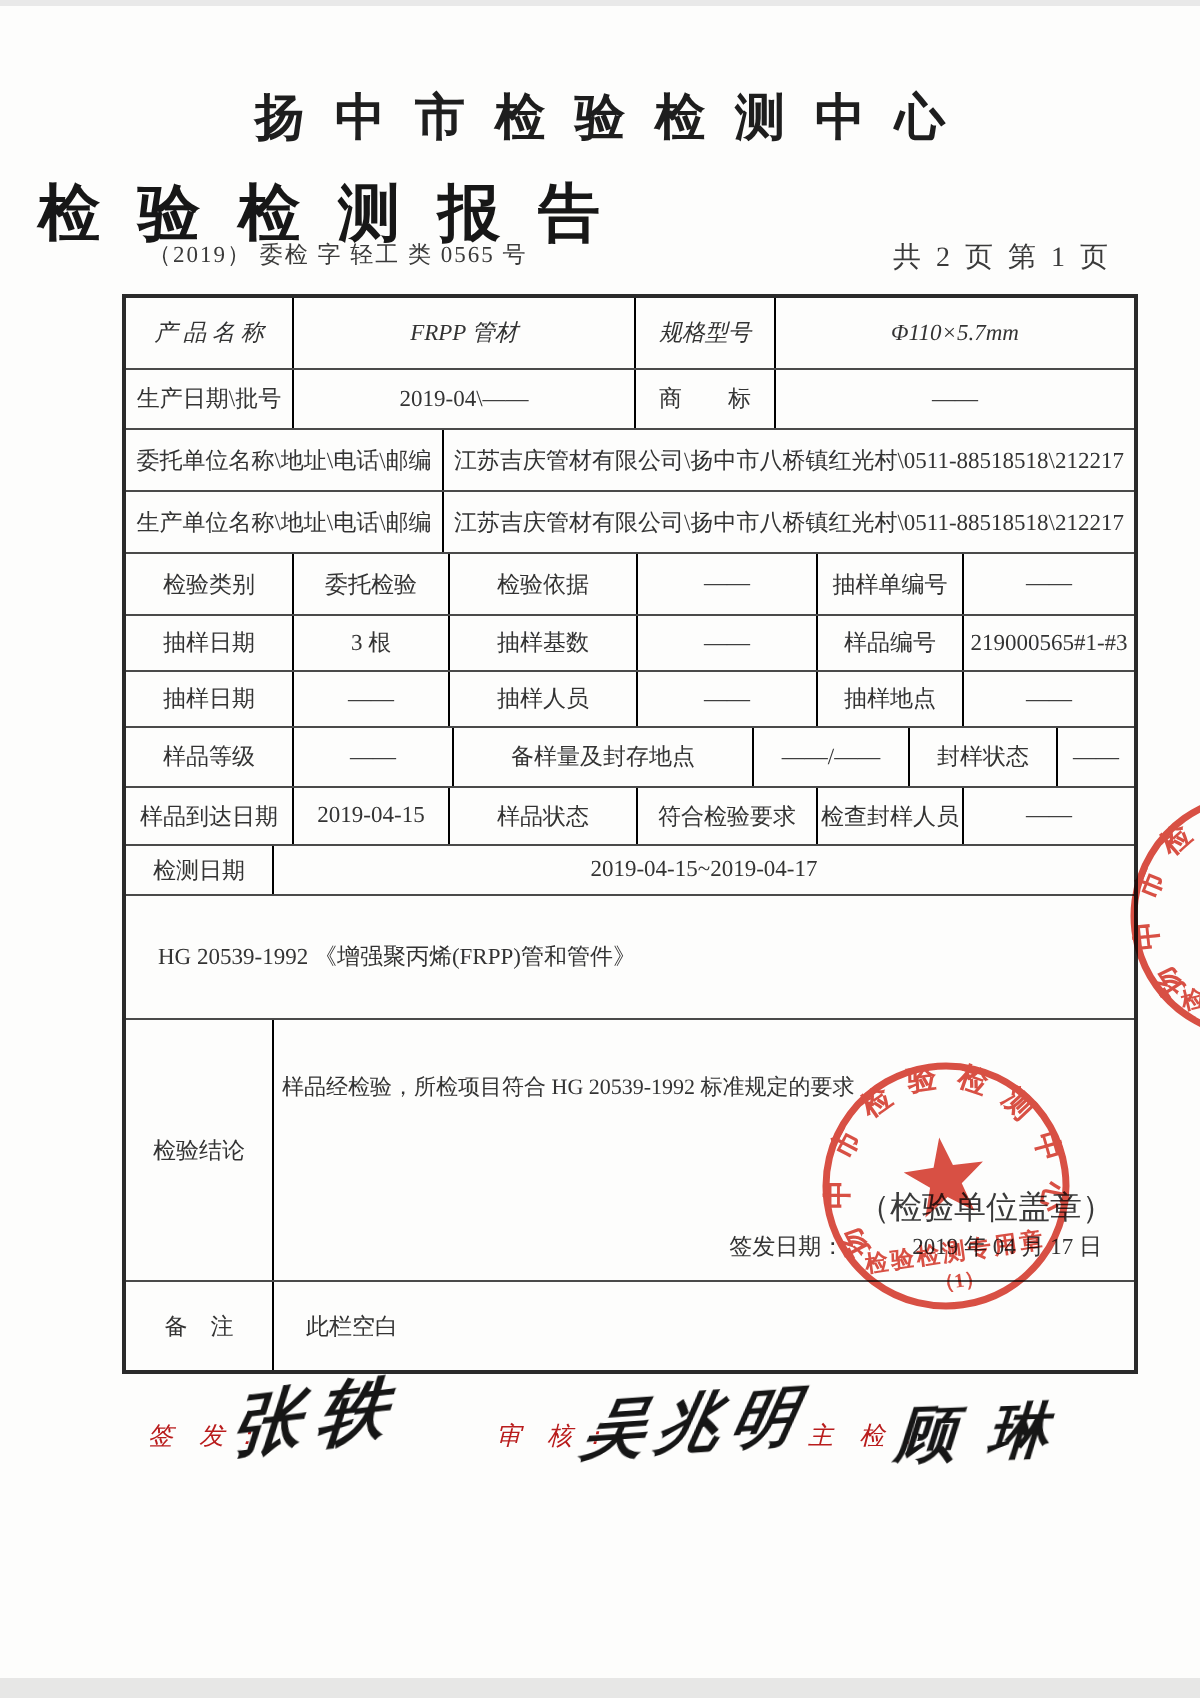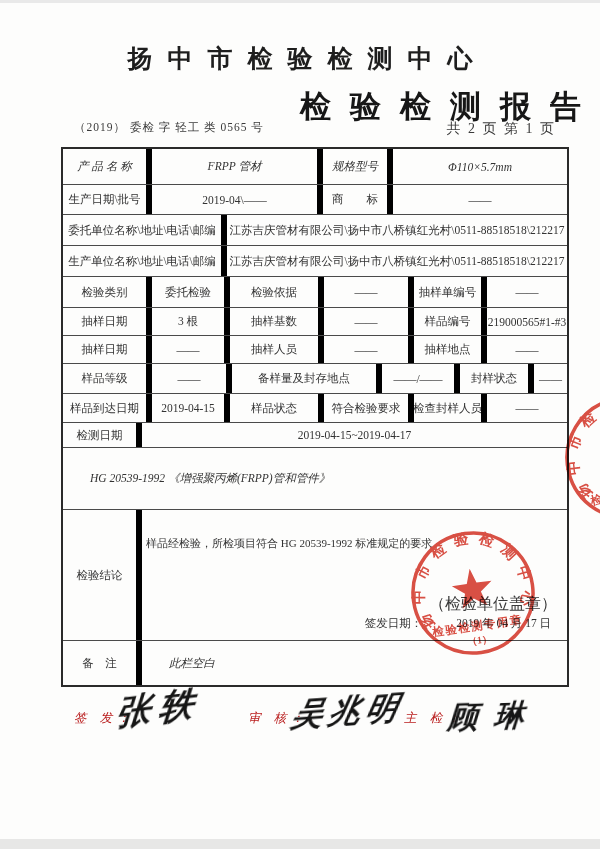--- a/index.html
+++ b/index.html
@@ -13,40 +13,40 @@
   }
   .scan-edge-top{position:absolute;left:0;top:0;width:600px;height:3px;background:#d9d9d9;opacity:.55;}
   .scan-edge-bottom{position:absolute;left:0;top:839px;width:600px;height:10px;background:#e7e7e6;}
   .org-name{
     position:absolute;left:0;top:42px;width:100%;
     text-align:center;font-size:25px;font-weight:700;color:#1e1e1e;
     letter-spacing:15px;text-indent:15px;
   }
   .report-title{
     position:absolute;left:0;top:86px;width:100%;
-    text-align:right;font-size:31px;font-weight:700;color:#171717;
+    text-align:left;font-size:31px;font-weight:700;color:#171717;
     letter-spacing:19px;text-indent:19px;
   }
   .report-no{position:absolute;left:74px;top:120px;font-size:11.5px;color:#3a3a3a;letter-spacing:1px;}
   .page-info{position:absolute;right:44px;top:120px;font-size:14px;color:#3a3a3a;letter-spacing:2px;}
 
   .report-table{
     position:absolute;left:61px;top:147px;width:504px;
     border:2.5px solid #2a2a2a;
     font-size:11.5px;color:#333;
   }
   .t-row{display:flex;width:100%;box-sizing:border-box;border-top:1px solid #4a4a4a;}
   .t-row:first-child{border-top:none;font-style:italic;}
   .cell{
-    box-sizing:border-box;border-left:6px solid #000000;
+    box-sizing:border-box;border-left:1px solid #000000;
     display:flex;align-items:center;justify-content:center;
     text-align:center;padding:1px 4px;overflow:hidden;white-space:nowrap;
   }
   .cell:first-child{border-left:none;}
-  .cell.left{justify-content:flex-start;text-align:center;padding-left:27px;font-style:italic;}
+  .cell.left{justify-content:flex-start;text-align:center;padding-left:16px;}
   .lbl{color:#333;}
 
   
   .r1{height:35px}.r2{height:30px}.r3{height:31px}.r4{height:31px}
   .r5{height:31px}.r6{height:28px}.r7{height:28px}.r8{height:30px}
   .r9{height:29px}.r10{height:25px}.r11{height:62px}.r12{height:131px}.r13{height:45px}
   .wA1{width:83px}.wA2{width:171px}.wA3{width:70px}.wA4{flex:1}
   .wB1{width:158px}.wB2{flex:1}
   .wC1{width:83px}.wC2{width:78px}.wC3{width:94px}.wC4{width:90px}.wC5{width:73px}.wC6{flex:1}
   .wD1{width:83px}.wD2{width:80px}.wD3{width:150px}.wD4{width:78px}.wD5{width:74px}.wD6{flex:1}

